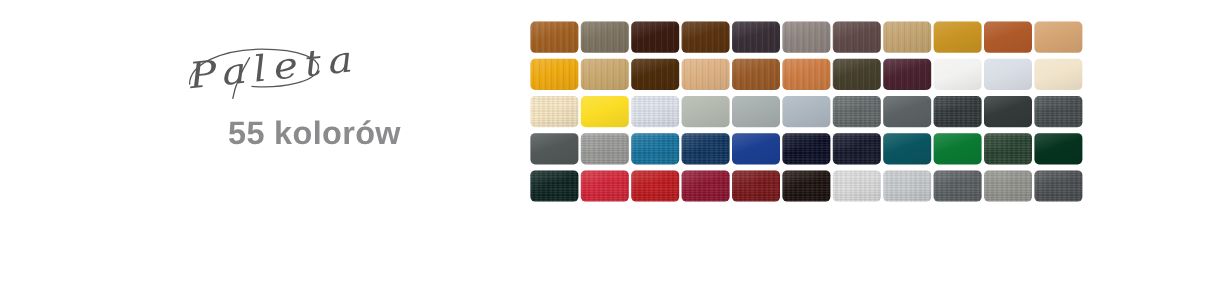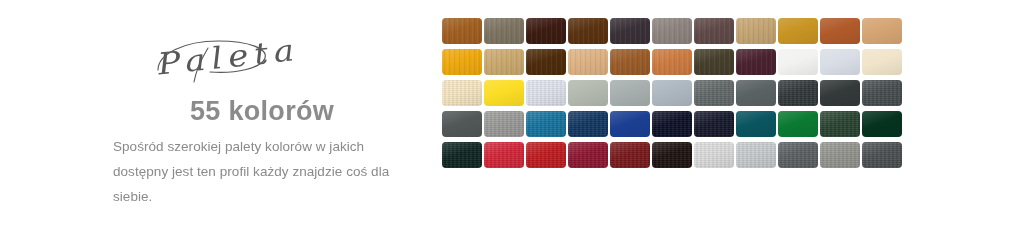--- a/index.html
+++ b/index.html
@@ -172,21 +172,20 @@
 
     <svg class="script-swash" viewBox="0 0 175 52">
       <path d="M8 34 C8 18, 34 5, 68 5 C100 5, 118 13, 115 22 C112 32, 86 38, 60 36" fill="none" stroke="#58585a" stroke-width="1.1" stroke-linecap="round"></path>
       <path d="M58 12 C52 22, 46 34, 44 46" fill="none" stroke="#58585a" stroke-width="1.1" stroke-linecap="round"></path>
     </svg>
 
     <div class="script-title">Paleta</div>
 
     <div class="headline">55 kolorów</div>
 
-    <p class="lede">Spośród szerokiej palety kolorów w jakich dostępny jest ten profil każdy znajdzie coś dla siebie.</p>
   </div>
 
   <div class="palette-panel">
     <div class="swatch-grid" id="swatch-grid">
         <div class="swatch grain" title="#a05f22" style="background: rgb(160, 95, 34);">
           <span class="sheen"></span>
         </div>
         <div class="swatch grain" title="#7d7361" style="background: rgb(125, 115, 97);">
           <span class="sheen"></span>
         </div>

